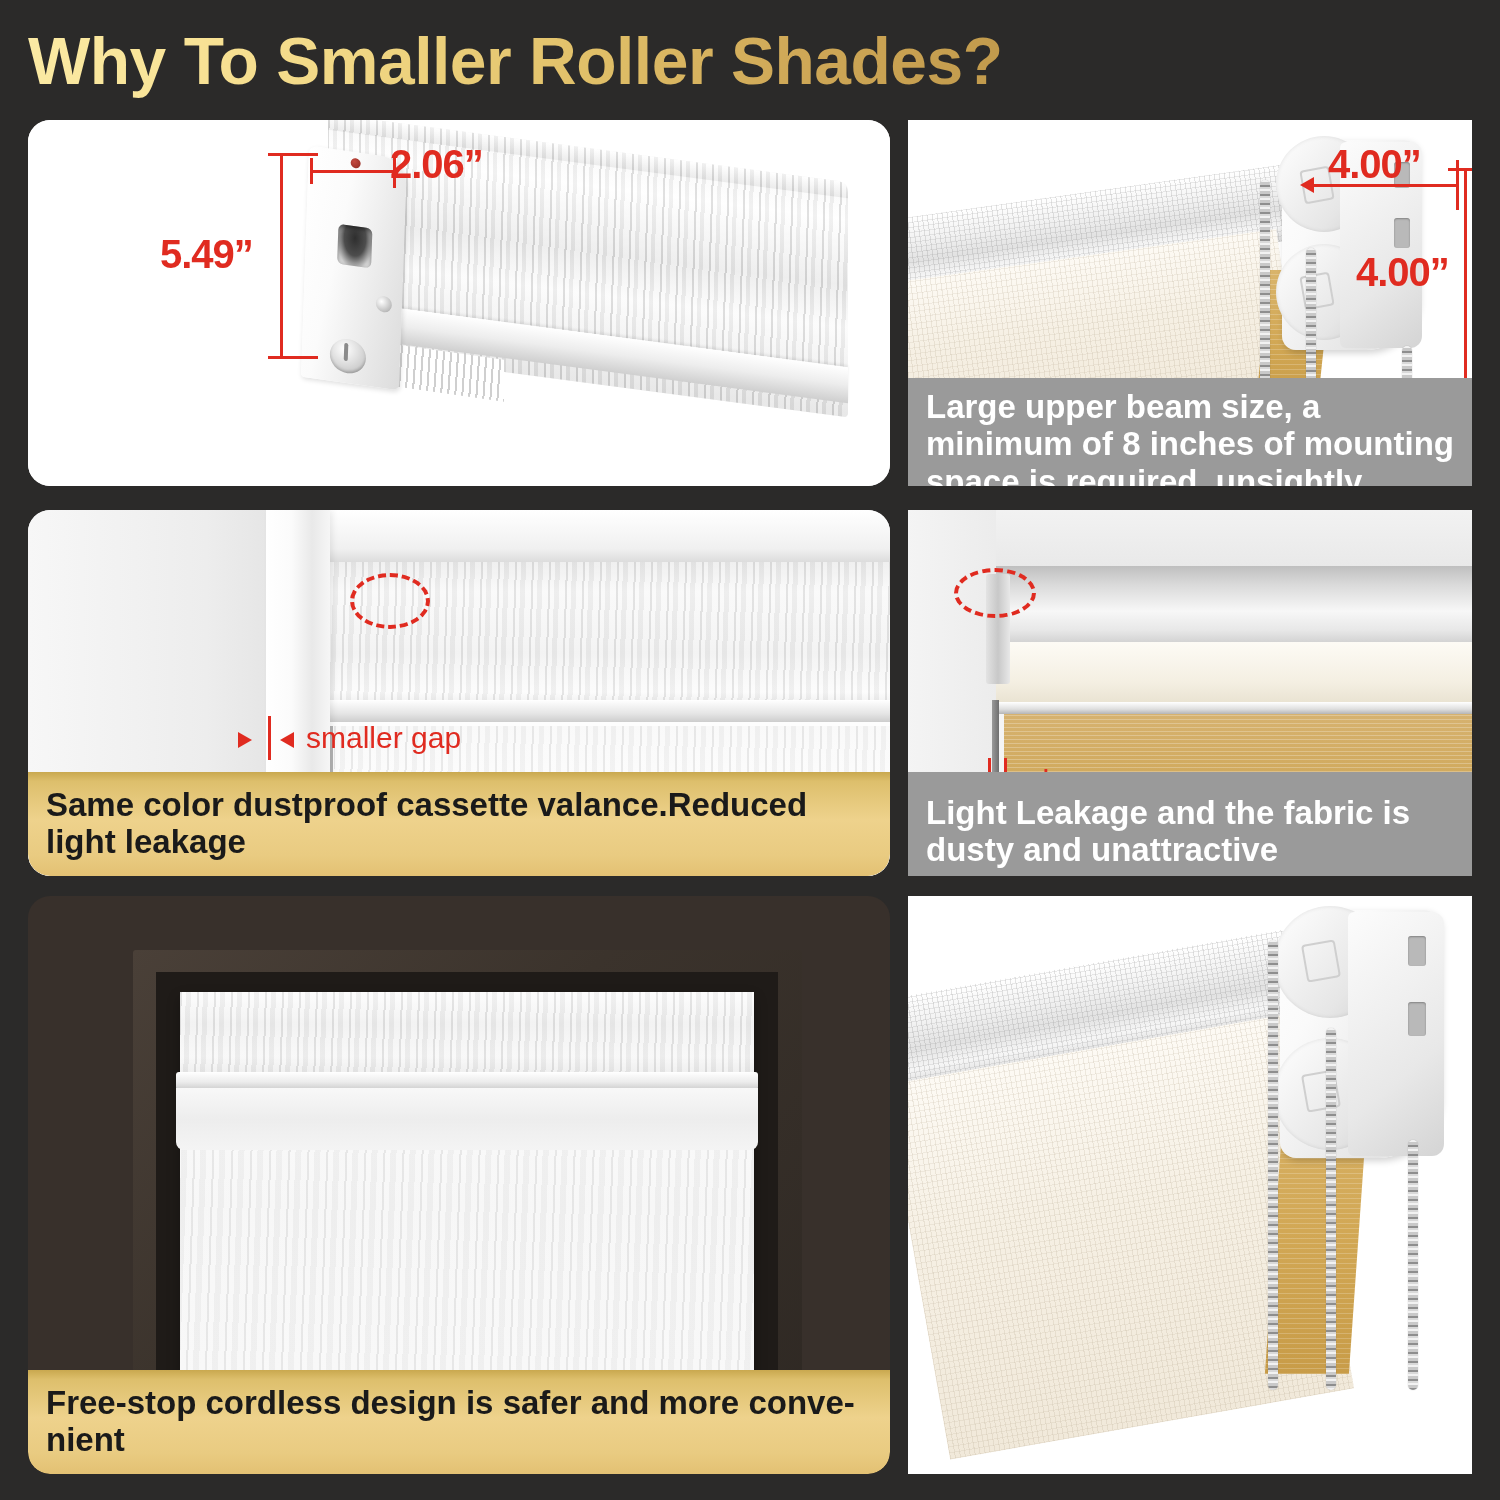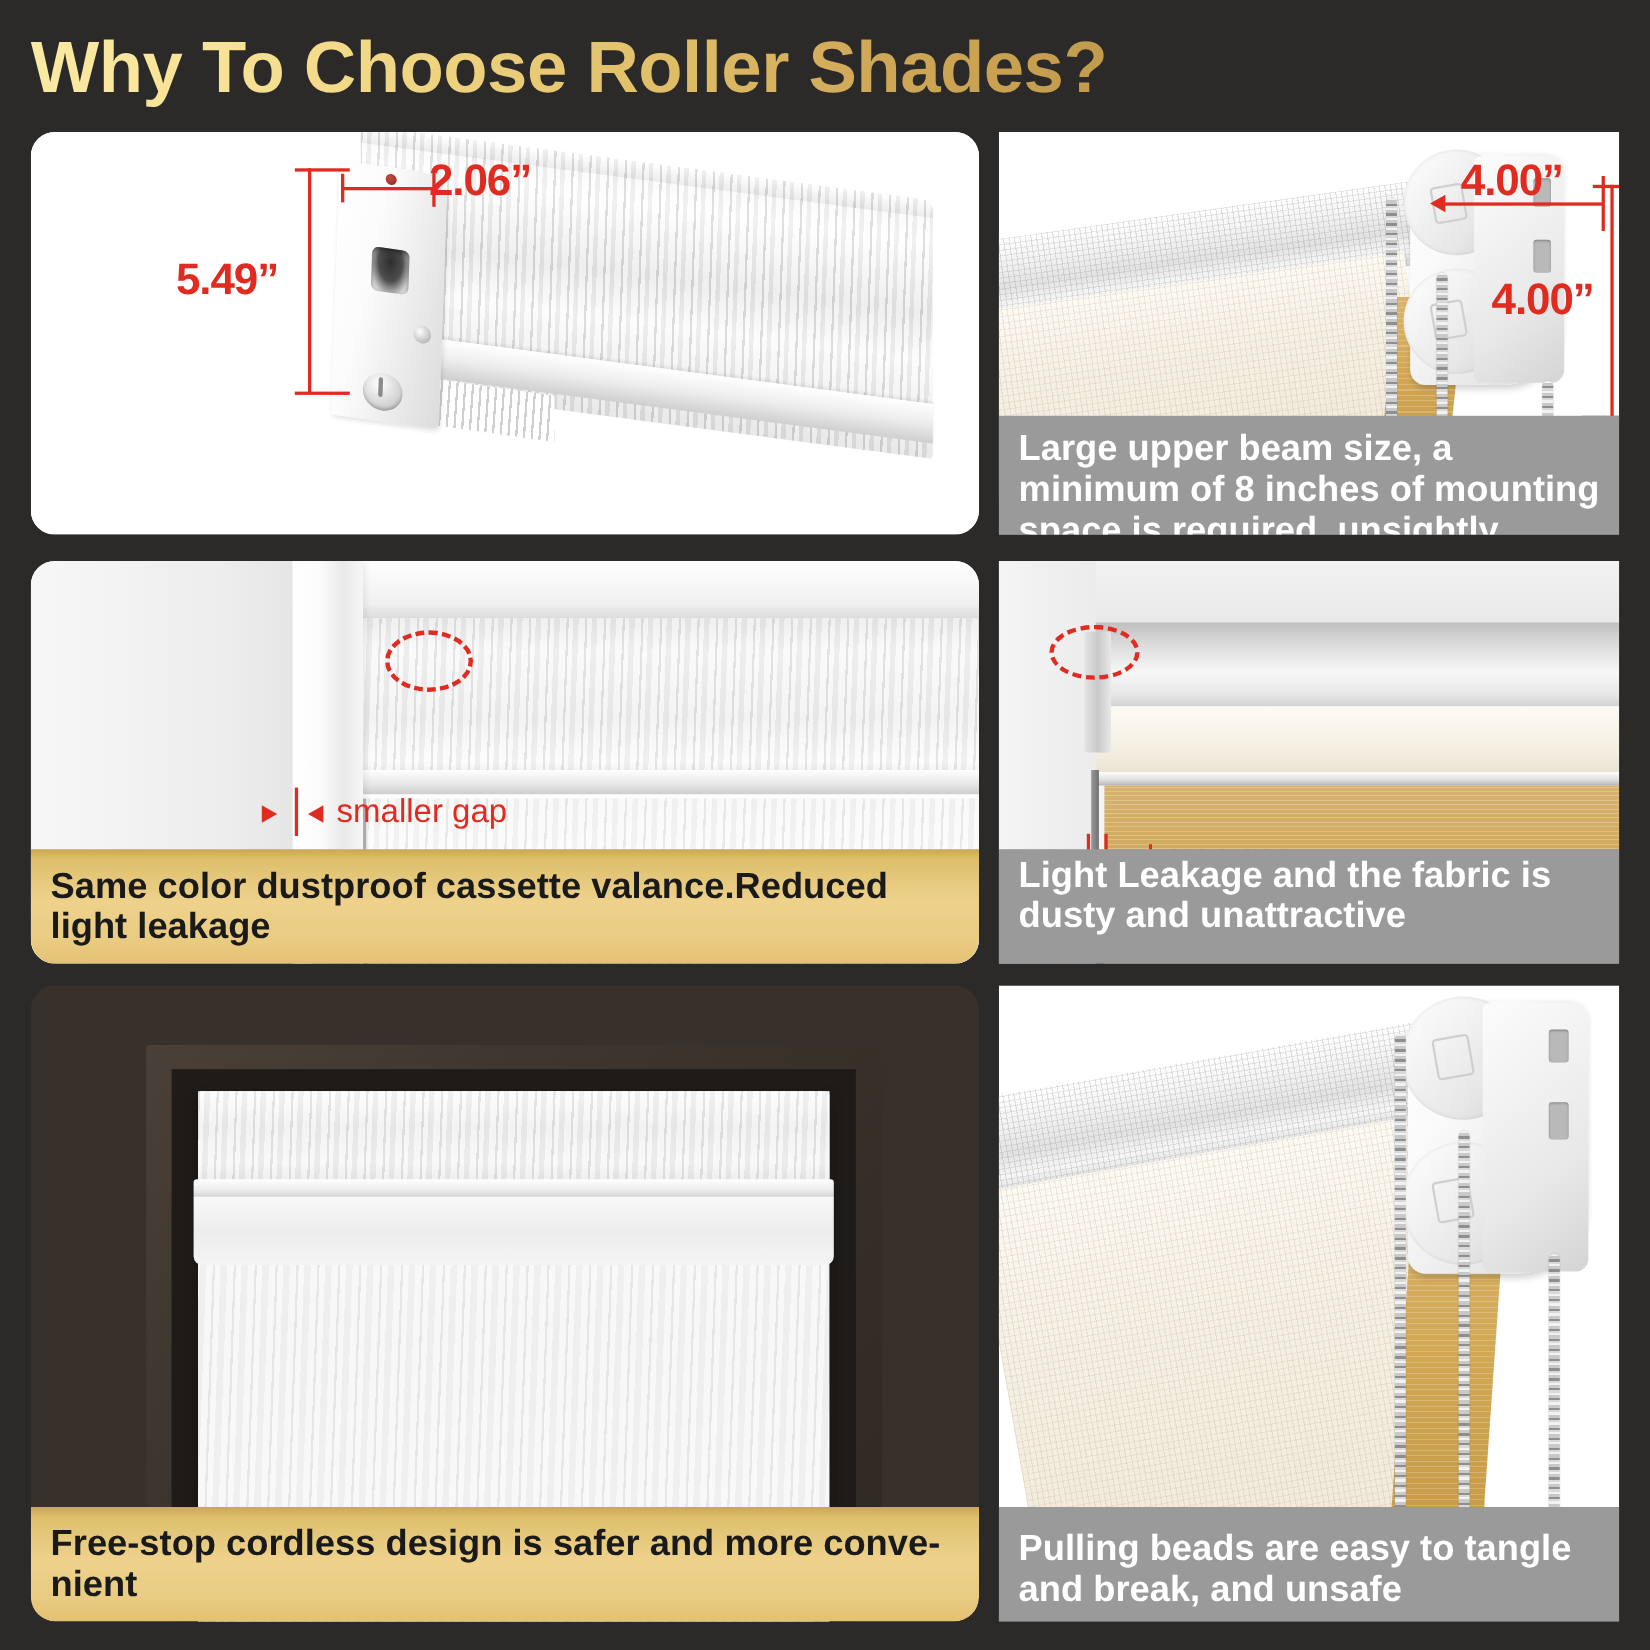--- a/index.html
+++ b/index.html
@@ -73,21 +73,21 @@
   
   #p-tl { left: 28px;  top: 120px; width: 862px; height: 366px; }
   #p-tr { left: 908px; top: 120px; width: 564px; height: 366px; }
   #p-ml { left: 28px;  top: 510px; width: 862px; height: 366px; }
   #p-mr { left: 908px; top: 510px; width: 564px; height: 366px; }
   #p-bl { left: 28px;  top: 896px; width: 862px; height: 578px; }
   #p-br { left: 908px; top: 896px; width: 564px; height: 578px; }
 
   #p-tl .caption, #p-ml .caption { height: 104px; }
   #p-tr .caption { height: 108px; padding-top: 10px; }
-  #p-mr .caption { height: 104px; padding-top: 4px; }
+  #p-mr .caption { height: 104px; padding-top: 22px; }
   #p-bl .caption { height: 104px; }
   #p-br .caption { height: 104px; padding-top: 18px; }
 
   
   .bg-white { background: #ffffff; }
 
   
   .tl-stage { position:absolute; inset:0; background:#fff; }
   .tl-valance {
     position: absolute; left: 300px; top: 28px; width: 520px; height: 235px;
@@ -327,21 +327,21 @@
   .bl-roll {
     position:absolute; left:148px; top:192px; right:132px; height:62px;
     background: linear-gradient(180deg,#f8f8f8,#ededed 50%,#f4f4f4);
     border-radius: 0 0 8px 8px;
   }
 </style>
 </head>
 <body>
 
 <div class="title-wrap">
-  <div class="title">Why To Choose Roller Shades?</div>
+  <div class="title">Why To Smaller Roller Shades?</div>
 </div>
 
 <div class="grid">
 
   <div class="panel left" id="p-tl">
     <div class="photo bg-white">
       <div class="tl-stage">
         <div class="tl-valance">
           <div class="topedge"></div>
             <div class="tex"></div>
@@ -512,16 +512,15 @@
           <div class="notch" style="left:128px; top:92px; width:18px; height:34px;"></div>
           <div class="emb" style="left:24px; top:32px; width:34px; height:38px; transform:rotate(-10deg);"></div>
           <div class="emb" style="left:24px; top:162px; width:34px; height:38px; transform:rotate(-10deg);"></div>
         </div>
         <div class="chain" style="left:360px; top:44px; height:450px;"></div>
         <div class="chain" style="left:418px; top:132px; height:362px;"></div>
         <div class="chain" style="left:500px; top:244px; height:250px;"></div>
       </div>
     </div>
 
-    <div class="caption bad">Pulling beads are easy to tangle and break, and unsafe</div>
   </div>
 
 </div>
 
 </body></html>

